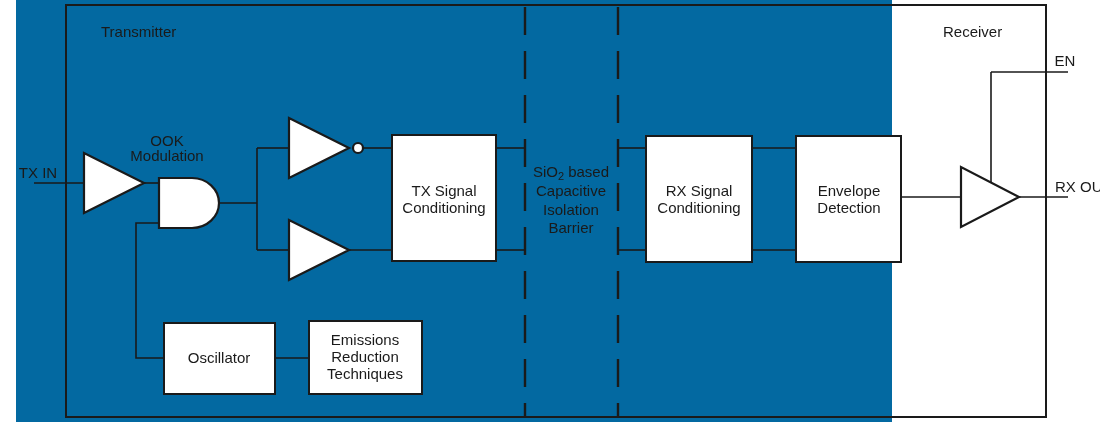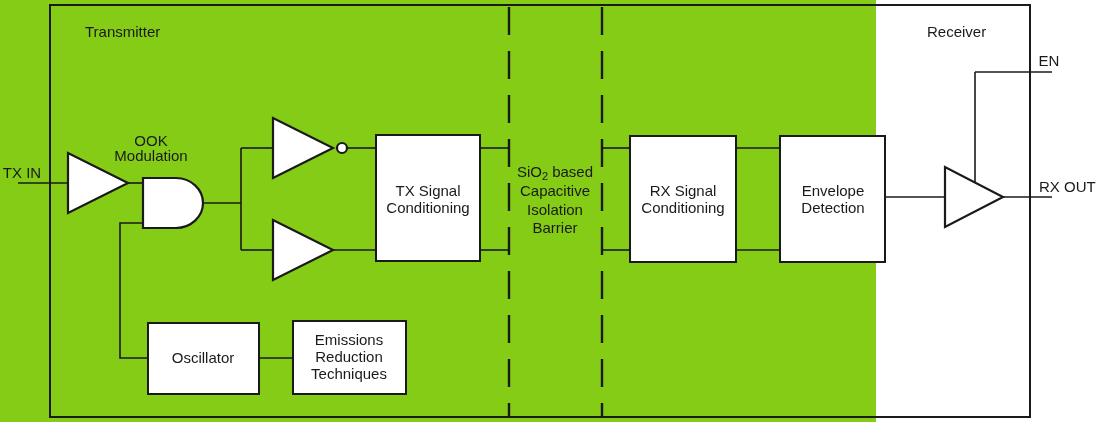--- a/index.html
+++ b/index.html
@@ -4,22 +4,23 @@
 <style>
   html, body {
     margin: 0;
     padding: 0;
     background: #ffffff;
   }
   .stage {
     position: relative;
     width: 876px;
     height: 422px;
-    background: #84cc16;
+    background: #0369a1;
     font-family: "Liberation Sans", "DejaVu Sans", sans-serif;
+    margin-left: 16px;
   }
   svg {
     display: block;
     width: 1100px;
     height: 422px;
   }
   .wire {
     stroke: #1a1a1a;
     stroke-width: 1.6;
     fill: none;

